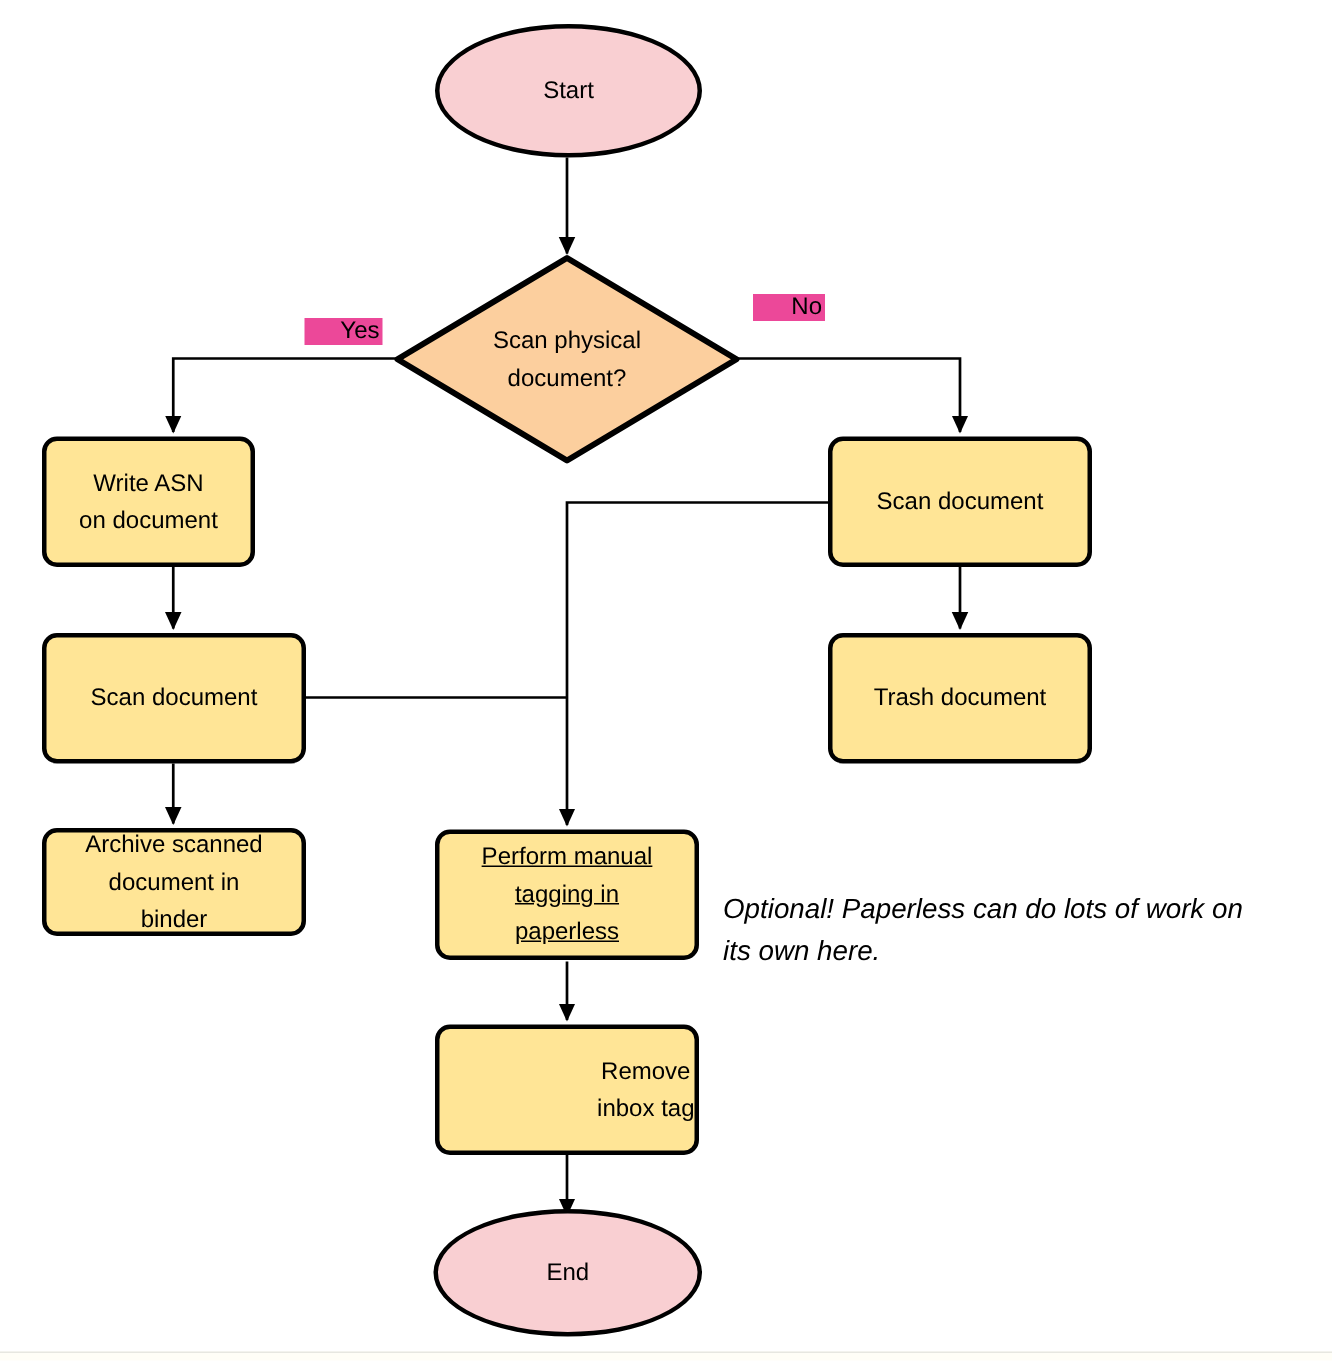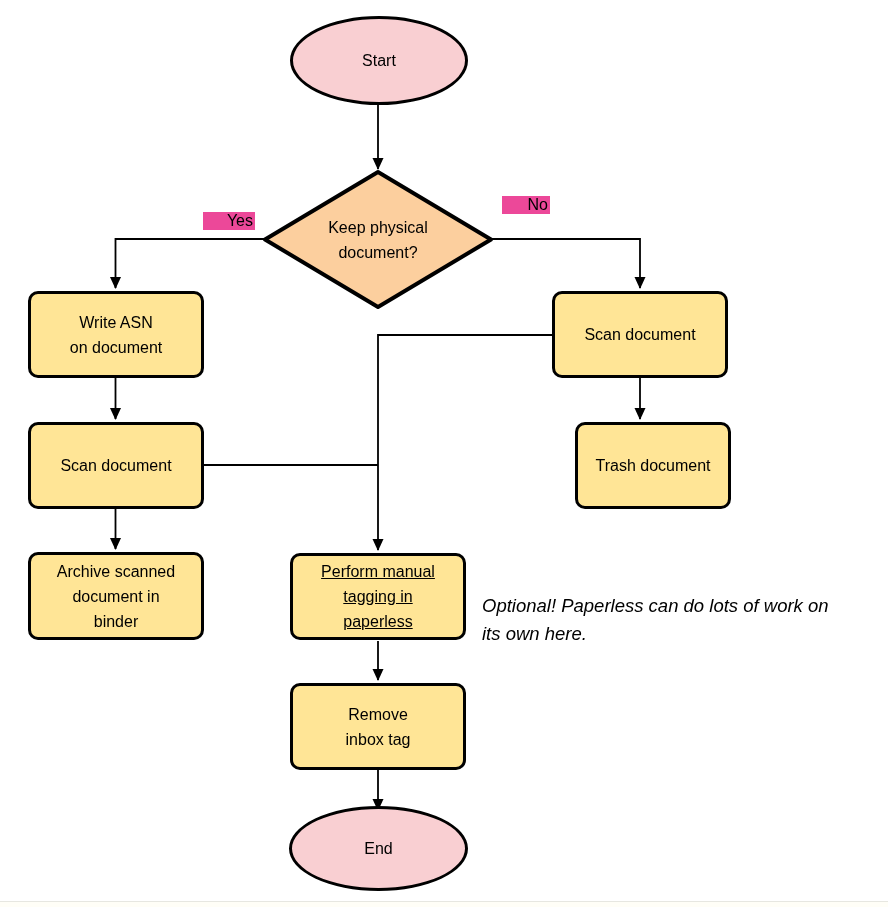--- a/index.html
+++ b/index.html
@@ -87,27 +87,27 @@
   .bottom-edge {
     position: absolute;
     left: 0; right: 0; top: 901px;
     height: 6px;
     border-top: 1px solid #e7e7e1;
     background: #fffef7;
   }
 
   
   #n-start     { left: 290px; top: 16px;  width: 178px; height: 89px; }
-  #n-write-asn { left: 28px;  top: 291px; width: 176px; height: 87px; }
+  #n-write-asn { left: 28px;  top: 291px; width: 142px; height: 87px; }
   #n-scan-left { left: 28px;  top: 422px; width: 176px; height: 87px; }
-  #n-archive   { left: 28px;  top: 552px; width: 176px; height: 88px; }
+  #n-archive   { left: 28px;  top: 552px; width: 176px; height: 72px; }
   #n-scan-right{ left: 552px; top: 291px; width: 176px; height: 87px; }
-  #n-trash     { left: 575px; top: 422px; width: 156px; height: 87px; }
+  #n-trash     { left: 552px; top: 422px; width: 176px; height: 87px; }
   #n-tagging   { left: 290px; top: 553px; width: 176px; height: 87px; text-decoration: underline; }
-  #n-remove    { left: 290px; top: 683px; width: 176px; height: 87px; }
+  #n-remove    { left: 290px; top: 683px; width: 176px; height: 87px; justify-content: flex-end; }
   #n-end       { left: 289px; top: 806px; width: 179px; height: 85px; }
 </style>
 </head>
 <body>
 
 <svg id="edge-layer" viewBox="0 0 888 907" xmlns="http://www.w3.org/2000/svg">
   <defs>
     <marker id="arrow" markerWidth="13" markerHeight="13" refX="11" refY="6" orient="auto" markerUnits="userSpaceOnUse">
       <path d="M0,0.5 L12,6 L0,11.5 Z" fill="#000"></path>
     </marker>
@@ -127,21 +127,21 @@
 </svg>
 
 <div class="node terminal" id="n-start">
   <span>Start</span>
 </div>
 
 <div class="decision-wrap" id="n-decision">
   <svg viewBox="0 0 234 143">
     <polygon points="117,4 230,71.5 117,139 4,71.5" fill="var(--decision-fill, #fccf9e)" stroke="var(--stroke, #000)" stroke-width="4" stroke-linejoin="round"></polygon>
   </svg>
-  <div class="decision-label">Keep physical
+  <div class="decision-label">Scan physical
 document?</div>
 </div>
 
 <div class="node process" id="n-write-asn">
   <span>Write ASN
 on document</span>
 </div>
 
 <div class="node process" id="n-scan-left">
   <span>Scan document</span>

